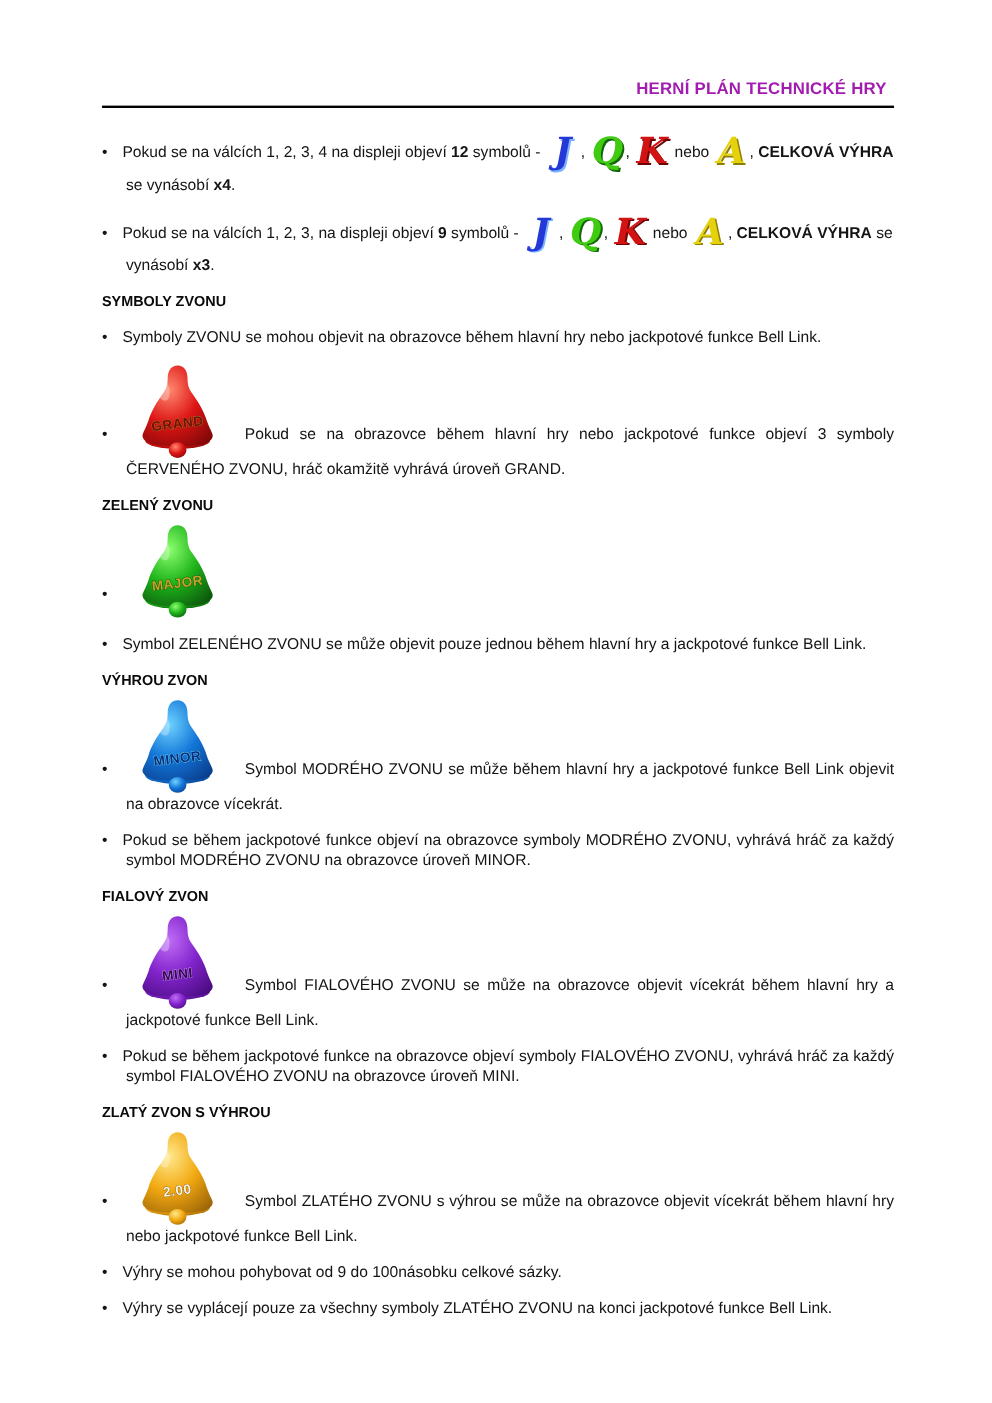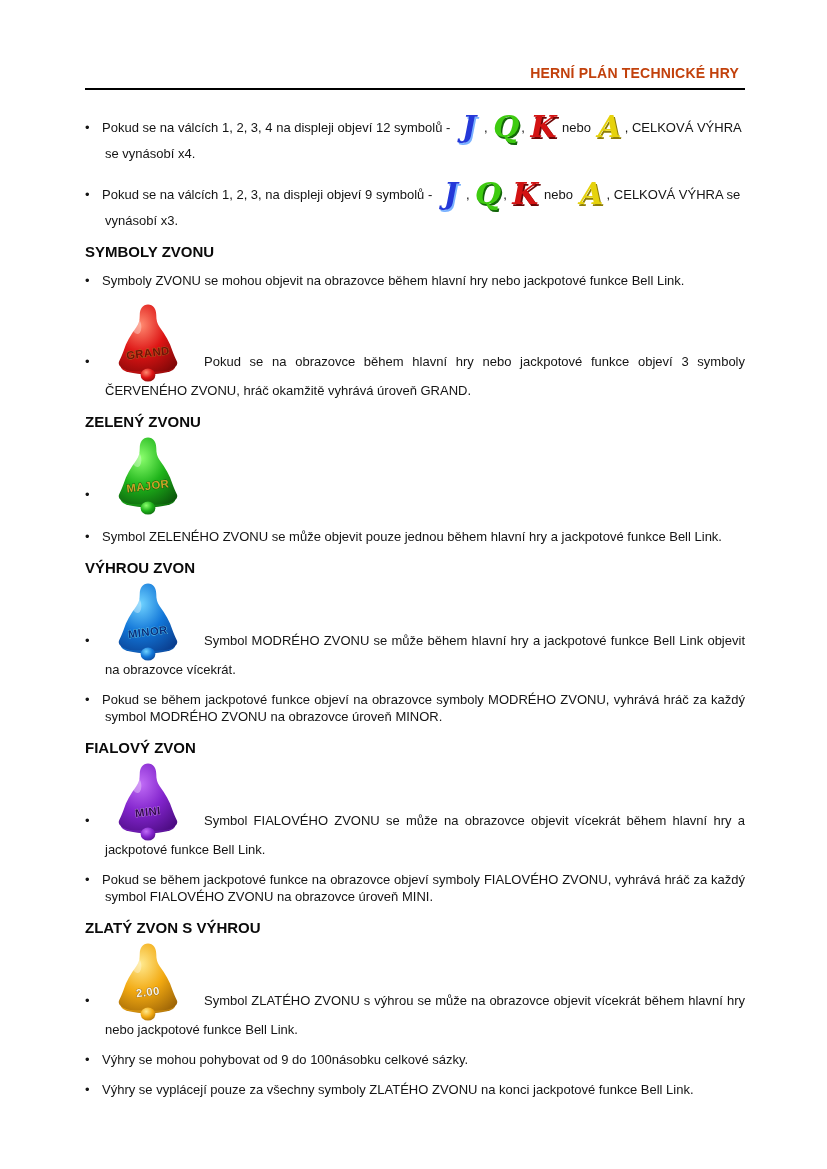--- a/index.html
+++ b/index.html
@@ -4,35 +4,35 @@
 <style>
   html, body { margin:0; padding:0; background:#ffffff; }
   .page {
     width:827px; height:1169px; box-sizing:border-box;
     padding:64px 82px 0 85px; background:#ffffff; overflow:hidden;
     font-family:"Liberation Sans", sans-serif; font-size:13px; color:#141414;
     position:relative;
   }
   .header-line {
     text-align:right; font-size:14px; font-weight:bold; letter-spacing:0.2px;
-    line-height:18px; padding-right:6px; color:#c2410c;
+    line-height:18px; padding-right:6px; color:#a21caf;
   }
   .rule { border:none; border-top:2px solid #000; margin:6px 0 0 0; }
 
   h2 {
-    font-size:15px; font-weight:bold; line-height:19px; margin:2px 0 0 0; color:#0a0a0a;
+    font-size:12px; font-weight:bold; line-height:19px; margin:2px 0 0 0; color:#0a0a0a;
   }
 
   .bullet { padding-left:20px; line-height:17px; margin-top:11px; text-align:justify; }
   .bullet.left { text-align:left; }
   .b-first { margin-top:21px; }
   .b-sym2 { margin-top:16px; }
   .bell-row { margin-top:4px; }
   .marker { display:inline-block; width:17px; margin-left:-20px; text-align:left; }
-  b { font-weight:normal; }
+  b { font-weight:bold; }
 
   
   .sym {
     display:inline-block; width:30px; height:34px; line-height:32px; text-align:center;
     font-family:"DejaVu Serif", serif; font-weight:bold; font-style:italic;
     font-size:30px; vertical-align:-5px;
   }
   .sep { display:inline-block; }
 
   

